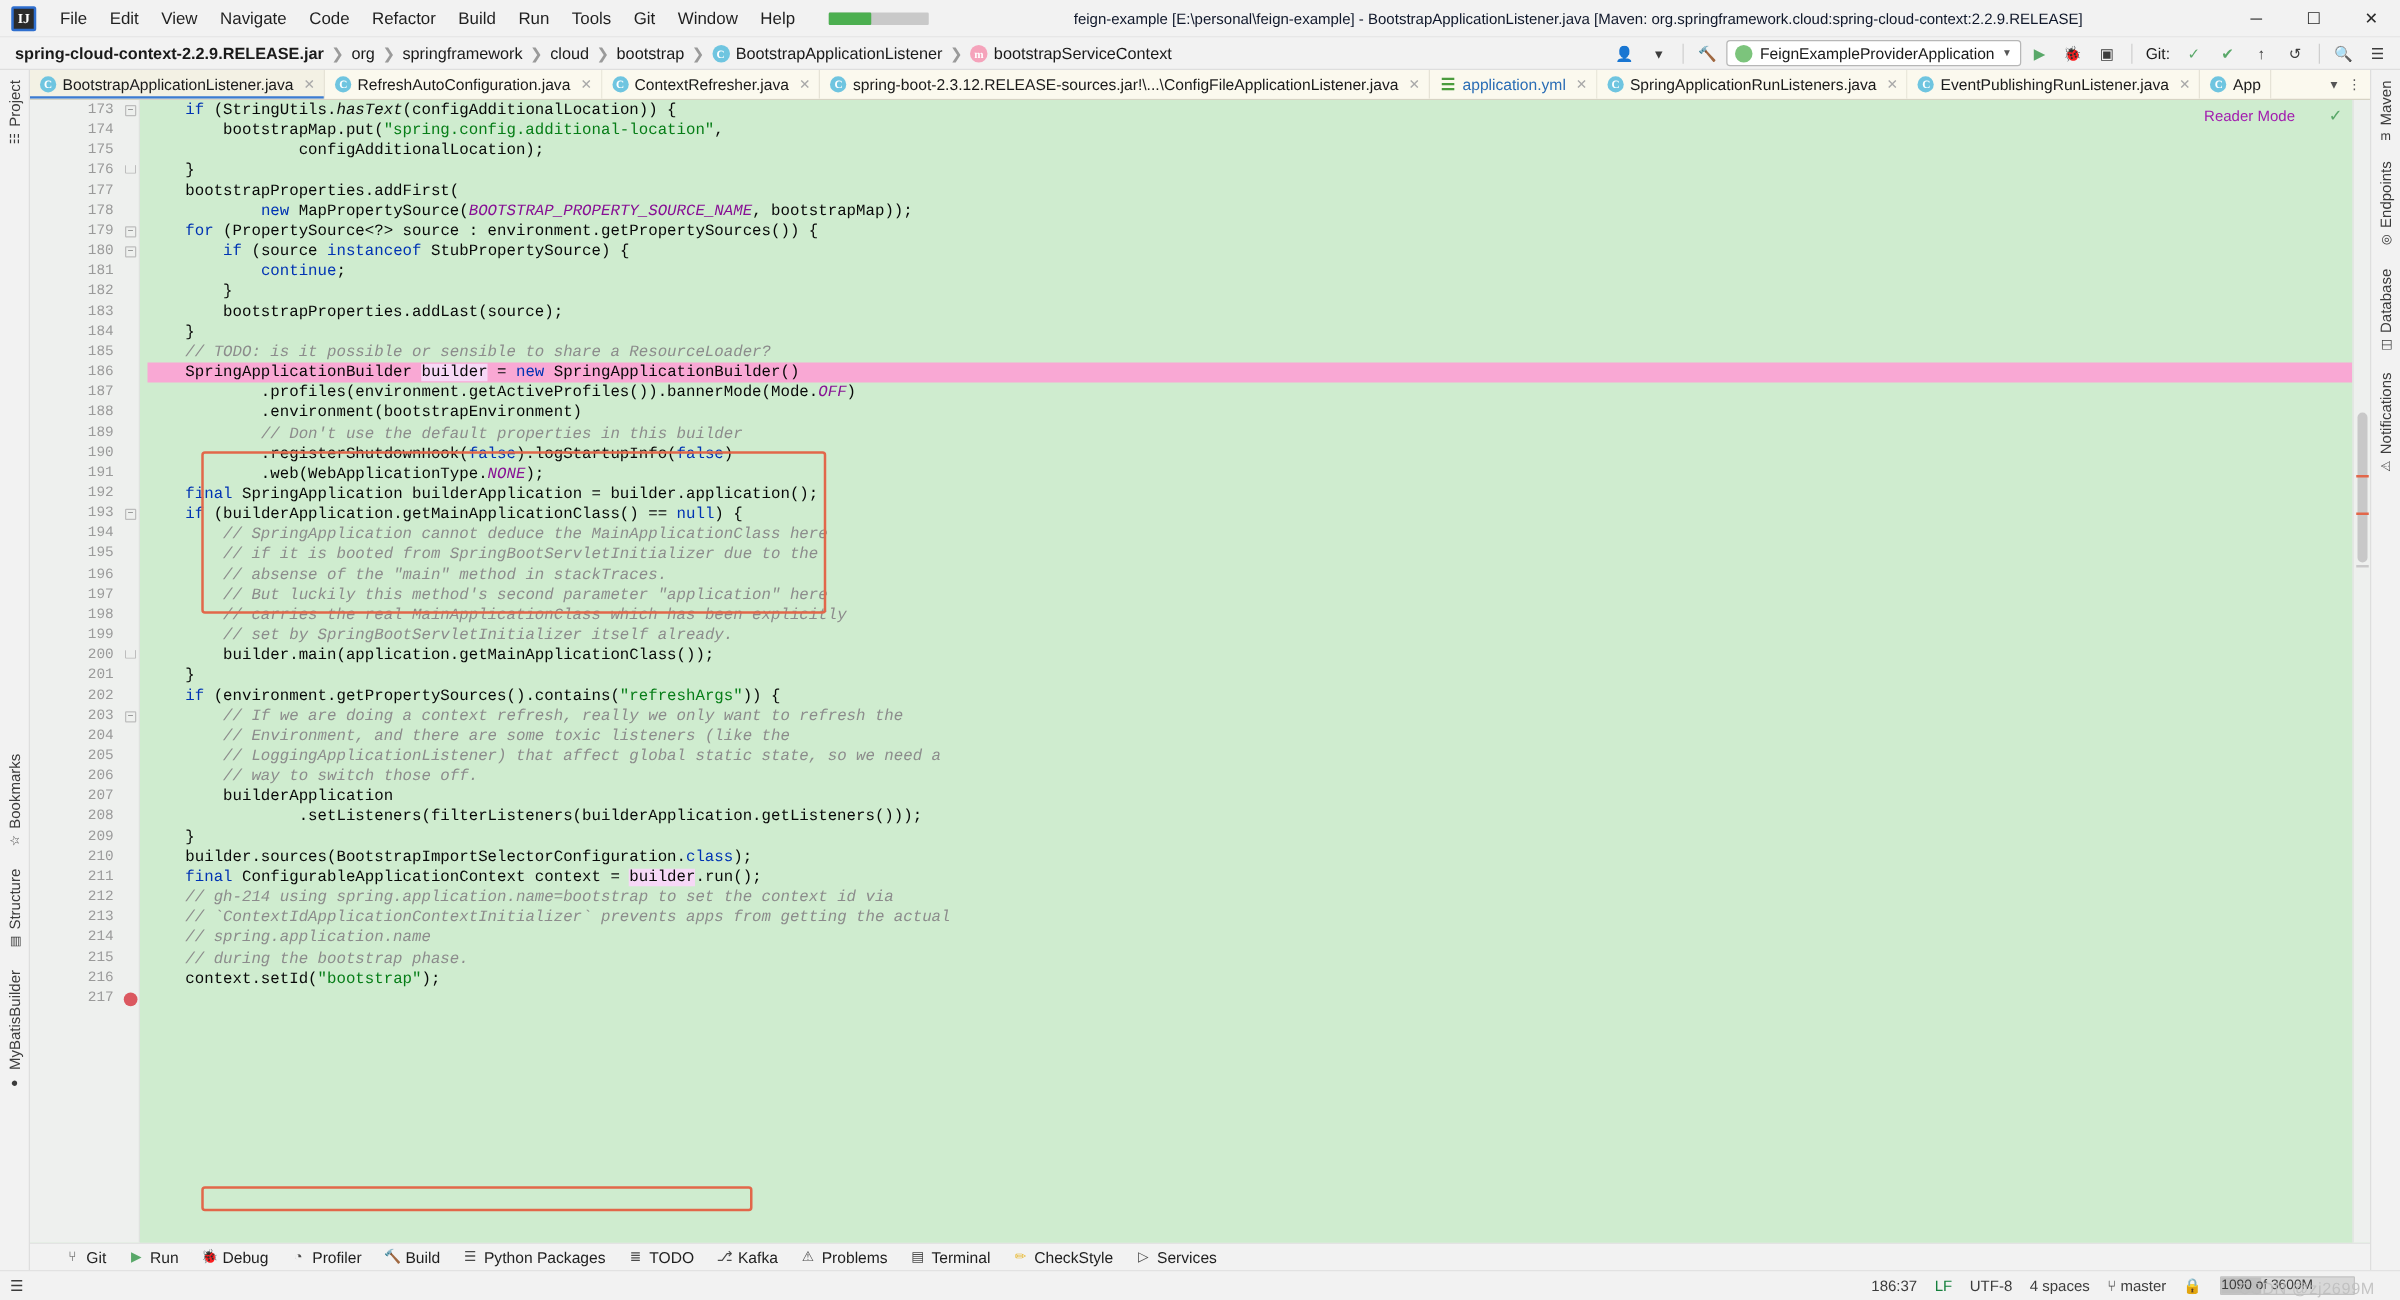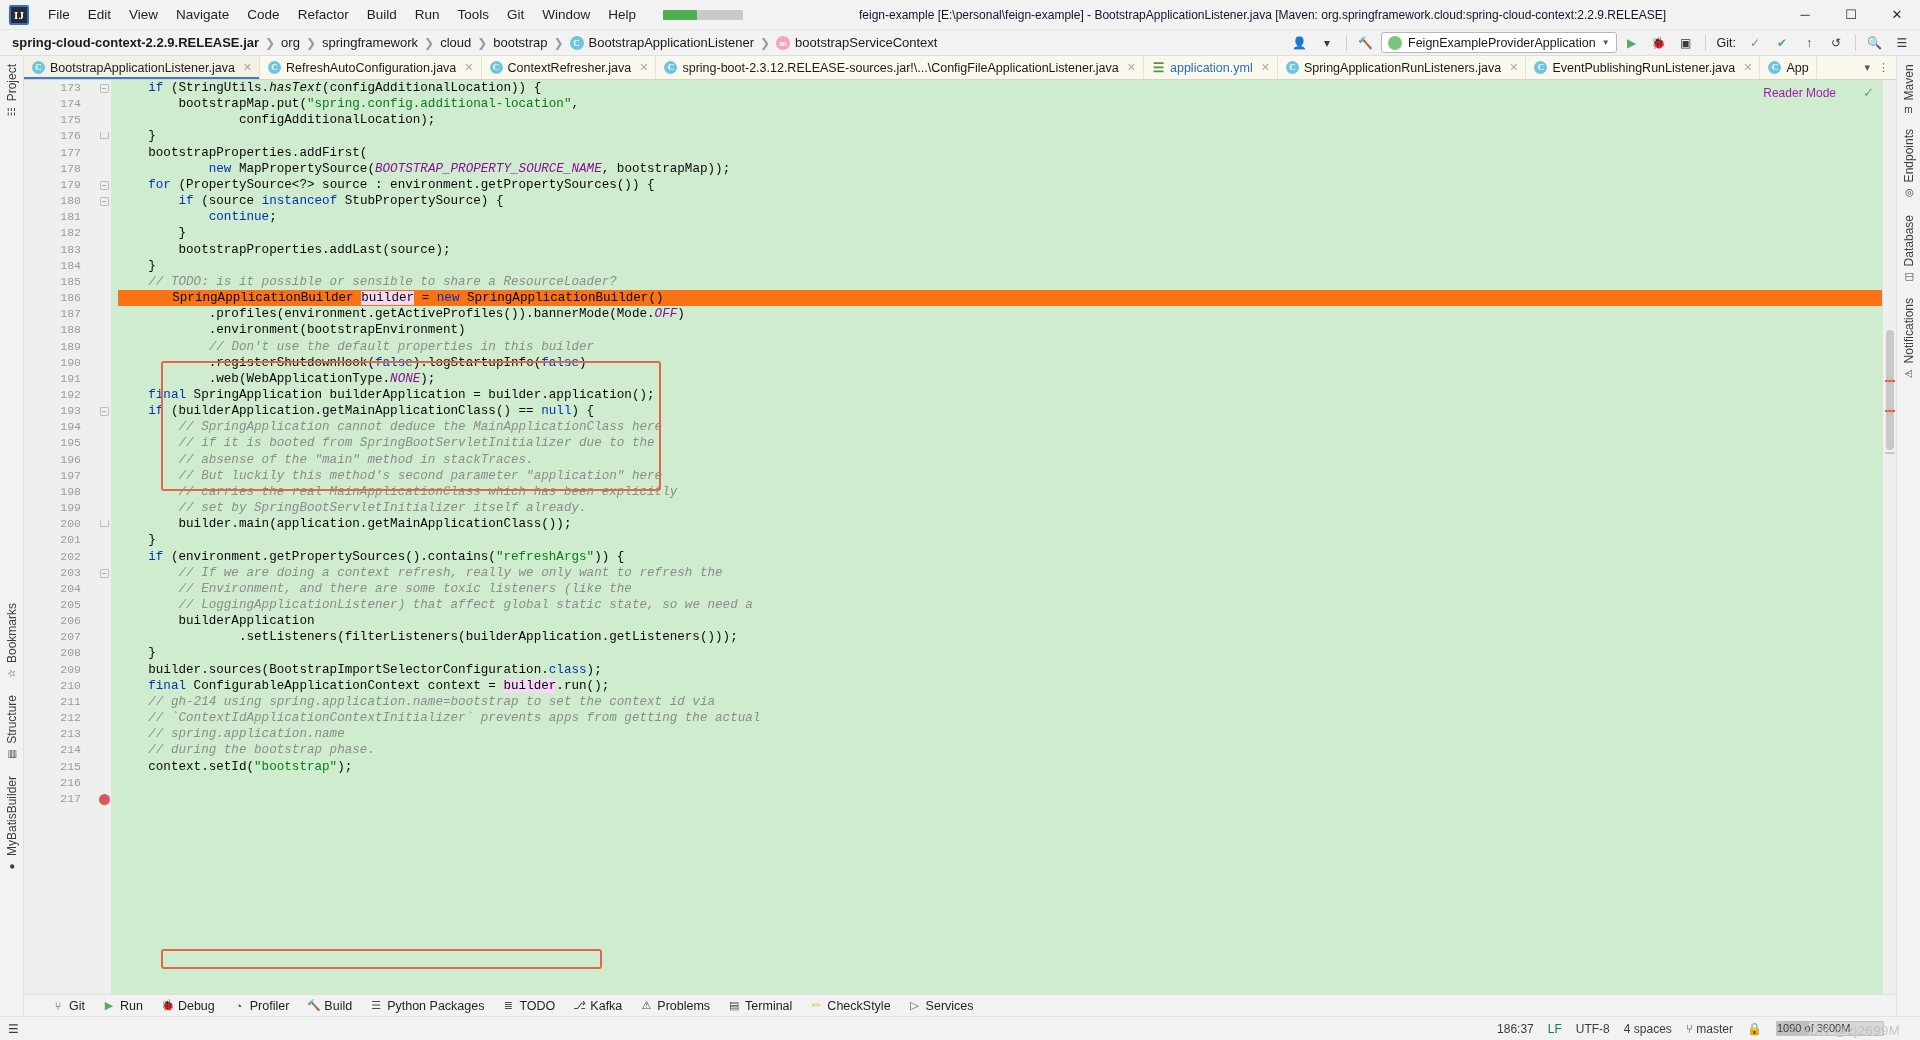--- a/index.html
+++ b/index.html
@@ -123,21 +123,21 @@
   .tabs-more span{ font-size:11px;color:#555;padding:0 3px; }
 
   
   .editor-wrap{ flex:1; display:flex; min-height:0; position:relative; background:#cfeccf; }
   .gutter{
     width:88px;background:#eef0ee;flex:none;position:relative;
     border-right:1px solid #dfe2df;
   }
   .gutter .nums{ position:absolute;top:0;left:0;right:0; }
   .gnum{
-    height:16.17px;line-height:16.17px;text-align:right;padding-right:30px;
+    height:16.17px;line-height:16.17px;text-align:right;padding-right:20px;
     font-family:"Liberation Mono", monospace;font-size:11.5px;color:#9a9a9a;
     position:relative;
   }
   .gnum .fold{
     position:absolute;right:2px;top:4px;width:9px;height:9px;
     border:1px solid #bdbdbd;background:#eef0ee;font-size:8px;line-height:7px;
     text-align:center;color:#777;border-radius:1px;
   }
   .gnum .fold.end{ border-top:none;height:7px; }
   .gnum .bp{
@@ -145,21 +145,21 @@
     background:#db5860;
   }
   .code{
     flex:1;position:relative;overflow:hidden;background:#cfeccf;
     font-family:"Liberation Mono", monospace;font-size:12.6px;
     padding-left:6px;
   }
   .line{
     height:16.17px;line-height:16.17px;white-space:pre;position:relative;
   }
-  .line.caretline{ background:#f97316;padding-left:24px; }
+  .line.caretline{ background:#f9a8d4; }
 
   
   .k{ color:#0033b3; }            
   .s{ color:#067d17; }            
   .cm{ color:#8c8c8c; font-style:italic; }  
   .fi{ font-style:italic; }
   .st{ color:#871094; font-style:italic; }
   .hl{ background:#f6d8f6; }       
   .plain{ color:#080808; }
 
@@ -443,20 +443,21 @@
             <div class="line"><span class="plain">        <span class="cm">// absense of the "main" method in stackTraces.</span></span></div>
             <div class="line"><span class="plain">        <span class="cm">// But luckily this method's second parameter "application" here</span></span></div>
             <div class="line"><span class="plain">        <span class="cm">// carries the real MainApplicationClass which has been explicitly</span></span></div>
             <div class="line"><span class="plain">        <span class="cm">// set by SpringBootServletInitializer itself already.</span></span></div>
             <div class="line"><span class="plain">        builder.main(application.getMainApplicationClass());</span></div>
             <div class="line"><span class="plain">    }</span></div>
             <div class="line"><span class="plain">    <span class="k">if</span> (environment.getPropertySources().contains(<span class="s">"refreshArgs"</span>)) {</span></div>
             <div class="line"><span class="plain">        <span class="cm">// If we are doing a context refresh, really we only want to refresh the</span></span></div>
             <div class="line"><span class="plain">        <span class="cm">// Environment, and there are some toxic listeners (like the</span></span></div>
             <div class="line"><span class="plain">        <span class="cm">// LoggingApplicationListener) that affect global static state, so we need a</span></span></div>
+            <div class="line"><span class="plain">        <span class="cm">// way to switch those off.</span></span></div>
             <div class="line"><span class="plain">        builderApplication</span></div>
             <div class="line"><span class="plain">                .setListeners(filterListeners(builderApplication.getListeners()));</span></div>
             <div class="line"><span class="plain">    }</span></div>
             <div class="line"><span class="plain">    builder.sources(BootstrapImportSelectorConfiguration.<span class="k">class</span>);</span></div>
             <div class="line"><span class="plain">    <span class="k">final</span> ConfigurableApplicationContext context = <span class="hl">builder</span>.run();</span></div>
             <div class="line"><span class="plain">    <span class="cm">// gh-214 using spring.application.name=bootstrap to set the context id via</span></span></div>
             <div class="line"><span class="plain">    <span class="cm">// `ContextIdApplicationContextInitializer` prevents apps from getting the actual</span></span></div>
             <div class="line"><span class="plain">    <span class="cm">// spring.application.name</span></span></div>
             <div class="line"><span class="plain">    <span class="cm">// during the bootstrap phase.</span></span></div>
             <div class="line"><span class="plain">    context.setId(<span class="s">"bootstrap"</span>);</span></div>

